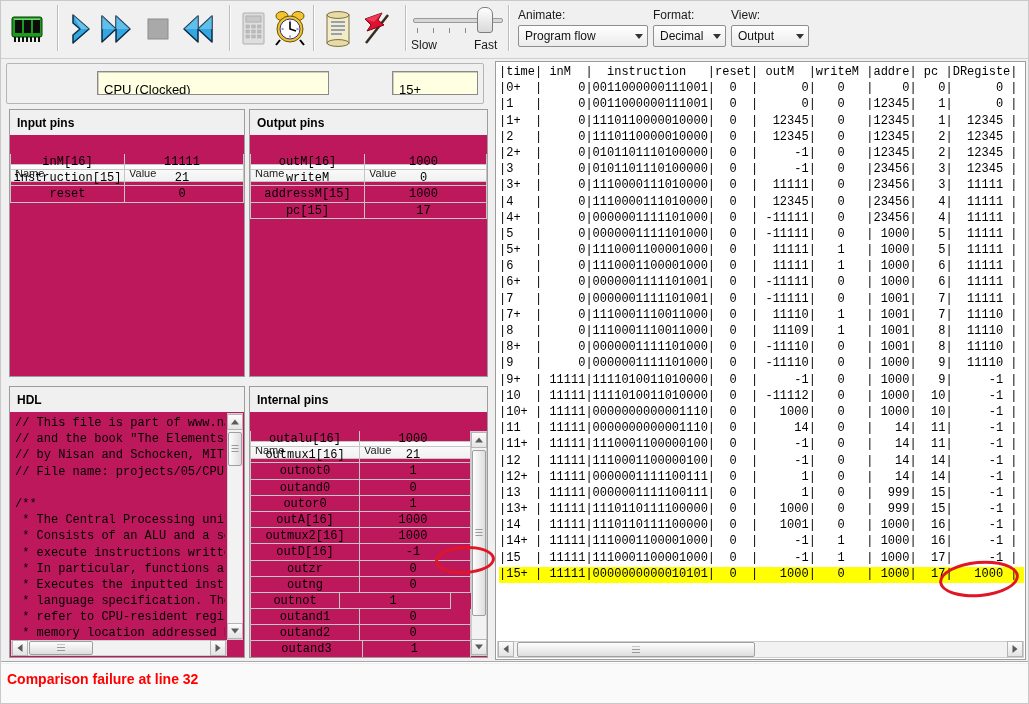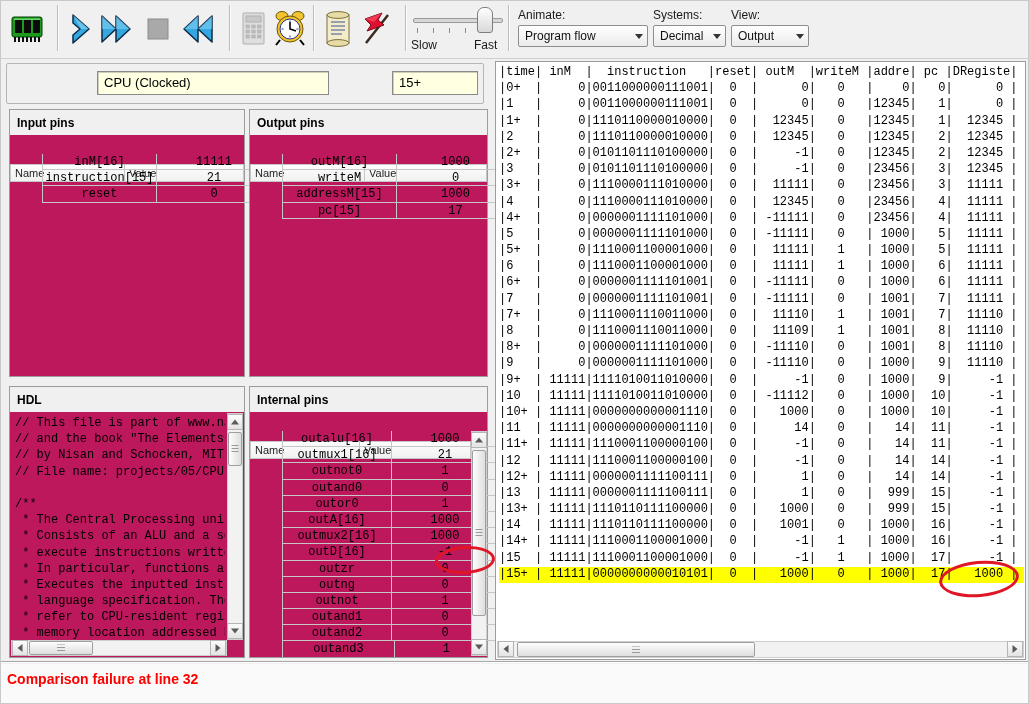--- a/index.html
+++ b/index.html
@@ -15,27 +15,27 @@
   .slider .thumb{position:absolute;left:66px;top:2px;width:14px;height:24px;background:linear-gradient(180deg,#fefefe,#d9d9d9);border:1px solid #7d7d7d;border-radius:7px 7px 3px 3px;}
   .slider .slbl{position:absolute;top:33px;font-size:12px;color:#1a1a1a;}
   .cgroup{position:absolute;top:0;height:57px;}
   .clabel{position:absolute;top:7px;font-size:12px;color:#1a1a1a;}
   .combo{position:absolute;top:24px;height:22px;background:linear-gradient(180deg,#ffffff,#ebebeb);border:1px solid #8e8e8e;border-radius:2px;box-sizing:border-box;cursor:pointer;}
   .combo .cv{position:absolute;left:6px;top:3px;font-size:12px;color:#111;white-space:nowrap;}
   .combo .ca{position:absolute;right:4px;top:8px;width:0;height:0;border:4px solid transparent;border-top:5px solid #333;}
   
   .chipbar{position:absolute;left:5px;top:62px;width:478px;height:41px;border:1px solid #b5b5b5;border-radius:2px;background:#f0f0f0;box-sizing:border-box;}
   .chipbar .lbl{position:absolute;font-size:11px;color:#000;margin-top:32px;}
-  .yfield{position:absolute;background:#ffffe1;border:1px solid #8a8a8a;box-shadow:inset 1px 1px 0 #cfcfb9;box-sizing:border-box;font-size:13px;color:#000;padding:3px 0 0 6px;white-space:nowrap;overflow:hidden;}
+  .yfield{position:absolute;background:#ffffe1;border:1px solid #8a8a8a;box-shadow:inset 1px 1px 0 #cfcfb9;box-sizing:border-box;font-size:13px;color:#000;padding:10px 0 0 6px;white-space:nowrap;overflow:hidden;}
   
   .panel{position:absolute;background:#be185d;border:1px solid #9c9c9c;box-sizing:border-box;}
   .ptitle{position:absolute;left:0;top:0;right:0;height:25px;background:#f0f0f0;font-size:12px;font-weight:bold;color:#000;padding:6px 0 0 7px;box-sizing:border-box;}
   .phead{position:absolute;display:flex;height:18px;margin-top:28px;}
   .phc{box-sizing:border-box;border:1px solid #c6c6c6;background:linear-gradient(180deg,#fdfdfd,#f1f1f1);font-size:11px;color:#222;padding:2px 0 0 4px;}
-  .prows{position:absolute;overflow:hidden;margin-left:32px;}
+  .prows{position:absolute;overflow:hidden;}
   .prow{display:flex;height:16.2px;box-sizing:border-box;}
   .pcell{box-sizing:border-box;border:1px solid #c6c6c6;border-top:none;font-family:"Liberation Mono",monospace;font-size:12px;color:#000;padding-top:1px;white-space:nowrap;overflow:hidden;}
   .pname{text-align:center;}
   .pval{text-align:center;padding-right:4px;border-left:none;}
   
   .hdltext{position:absolute;left:5px;top:29px;right:19px;bottom:18px;overflow:hidden;}
   .hline{height:16.2px;font-family:"Liberation Mono",monospace;font-size:12px;color:#000;white-space:pre;}
   
   .sbtrack{position:absolute;background:#f2f2f2;border:1px solid #cfcfcf;box-sizing:border-box;}
   .sbbtn{position:absolute;width:16px;height:16px;background:linear-gradient(180deg,#fbfbfb,#e4e4e4);border:1px solid #b4b4b4;box-sizing:border-box;cursor:pointer;}
@@ -205,21 +205,21 @@
       <div class="slbl" style="left:63px">Fast</div>
     </div>
     <div class="sep" style="left:507px"></div>
 
     <div class="cgroup" style="left:517px;width:512px">
       <div class="clabel" style="left:0">Animate:</div>
       <div class="combo" style="left:0;width:130px">
         <span class="cv">Program flow</span>
         <span class="ca"></span>
       </div>
-      <div class="clabel" style="left:135px">Systems:</div>
+      <div class="clabel" style="left:135px">Format:</div>
       <div class="combo" style="left:135px;width:73px">
         <span class="cv">Decimal</span>
         <span class="ca"></span>
       </div>
       <div class="clabel" style="left:213px">View:</div>
       <div class="combo" style="left:213px;width:78px">
         <span class="cv">Output</span>
         <span class="ca"></span>
       </div>
     </div>
@@ -365,21 +365,21 @@
         </div>
       <div class="prow">
           <div class="pcell pname" style="width:110px">outzr</div>
           <div class="pcell pval" style="width:111px">0</div>
         </div>
       <div class="prow">
           <div class="pcell pname" style="width:110px">outng</div>
           <div class="pcell pval" style="width:111px">0</div>
         </div>
       <div class="prow">
-          <div class="pcell pname" style="width:110px">outnot</div>
+          <div class="pcell pname" style="width:90px">outnot</div>
           <div class="pcell pval" style="width:111px">1</div>
         </div>
       <div class="prow">
           <div class="pcell pname" style="width:110px">outand1</div>
           <div class="pcell pval" style="width:111px">0</div>
         </div>
       <div class="prow">
           <div class="pcell pname" style="width:110px">outand2</div>
           <div class="pcell pval" style="width:111px">0</div>
         </div>

